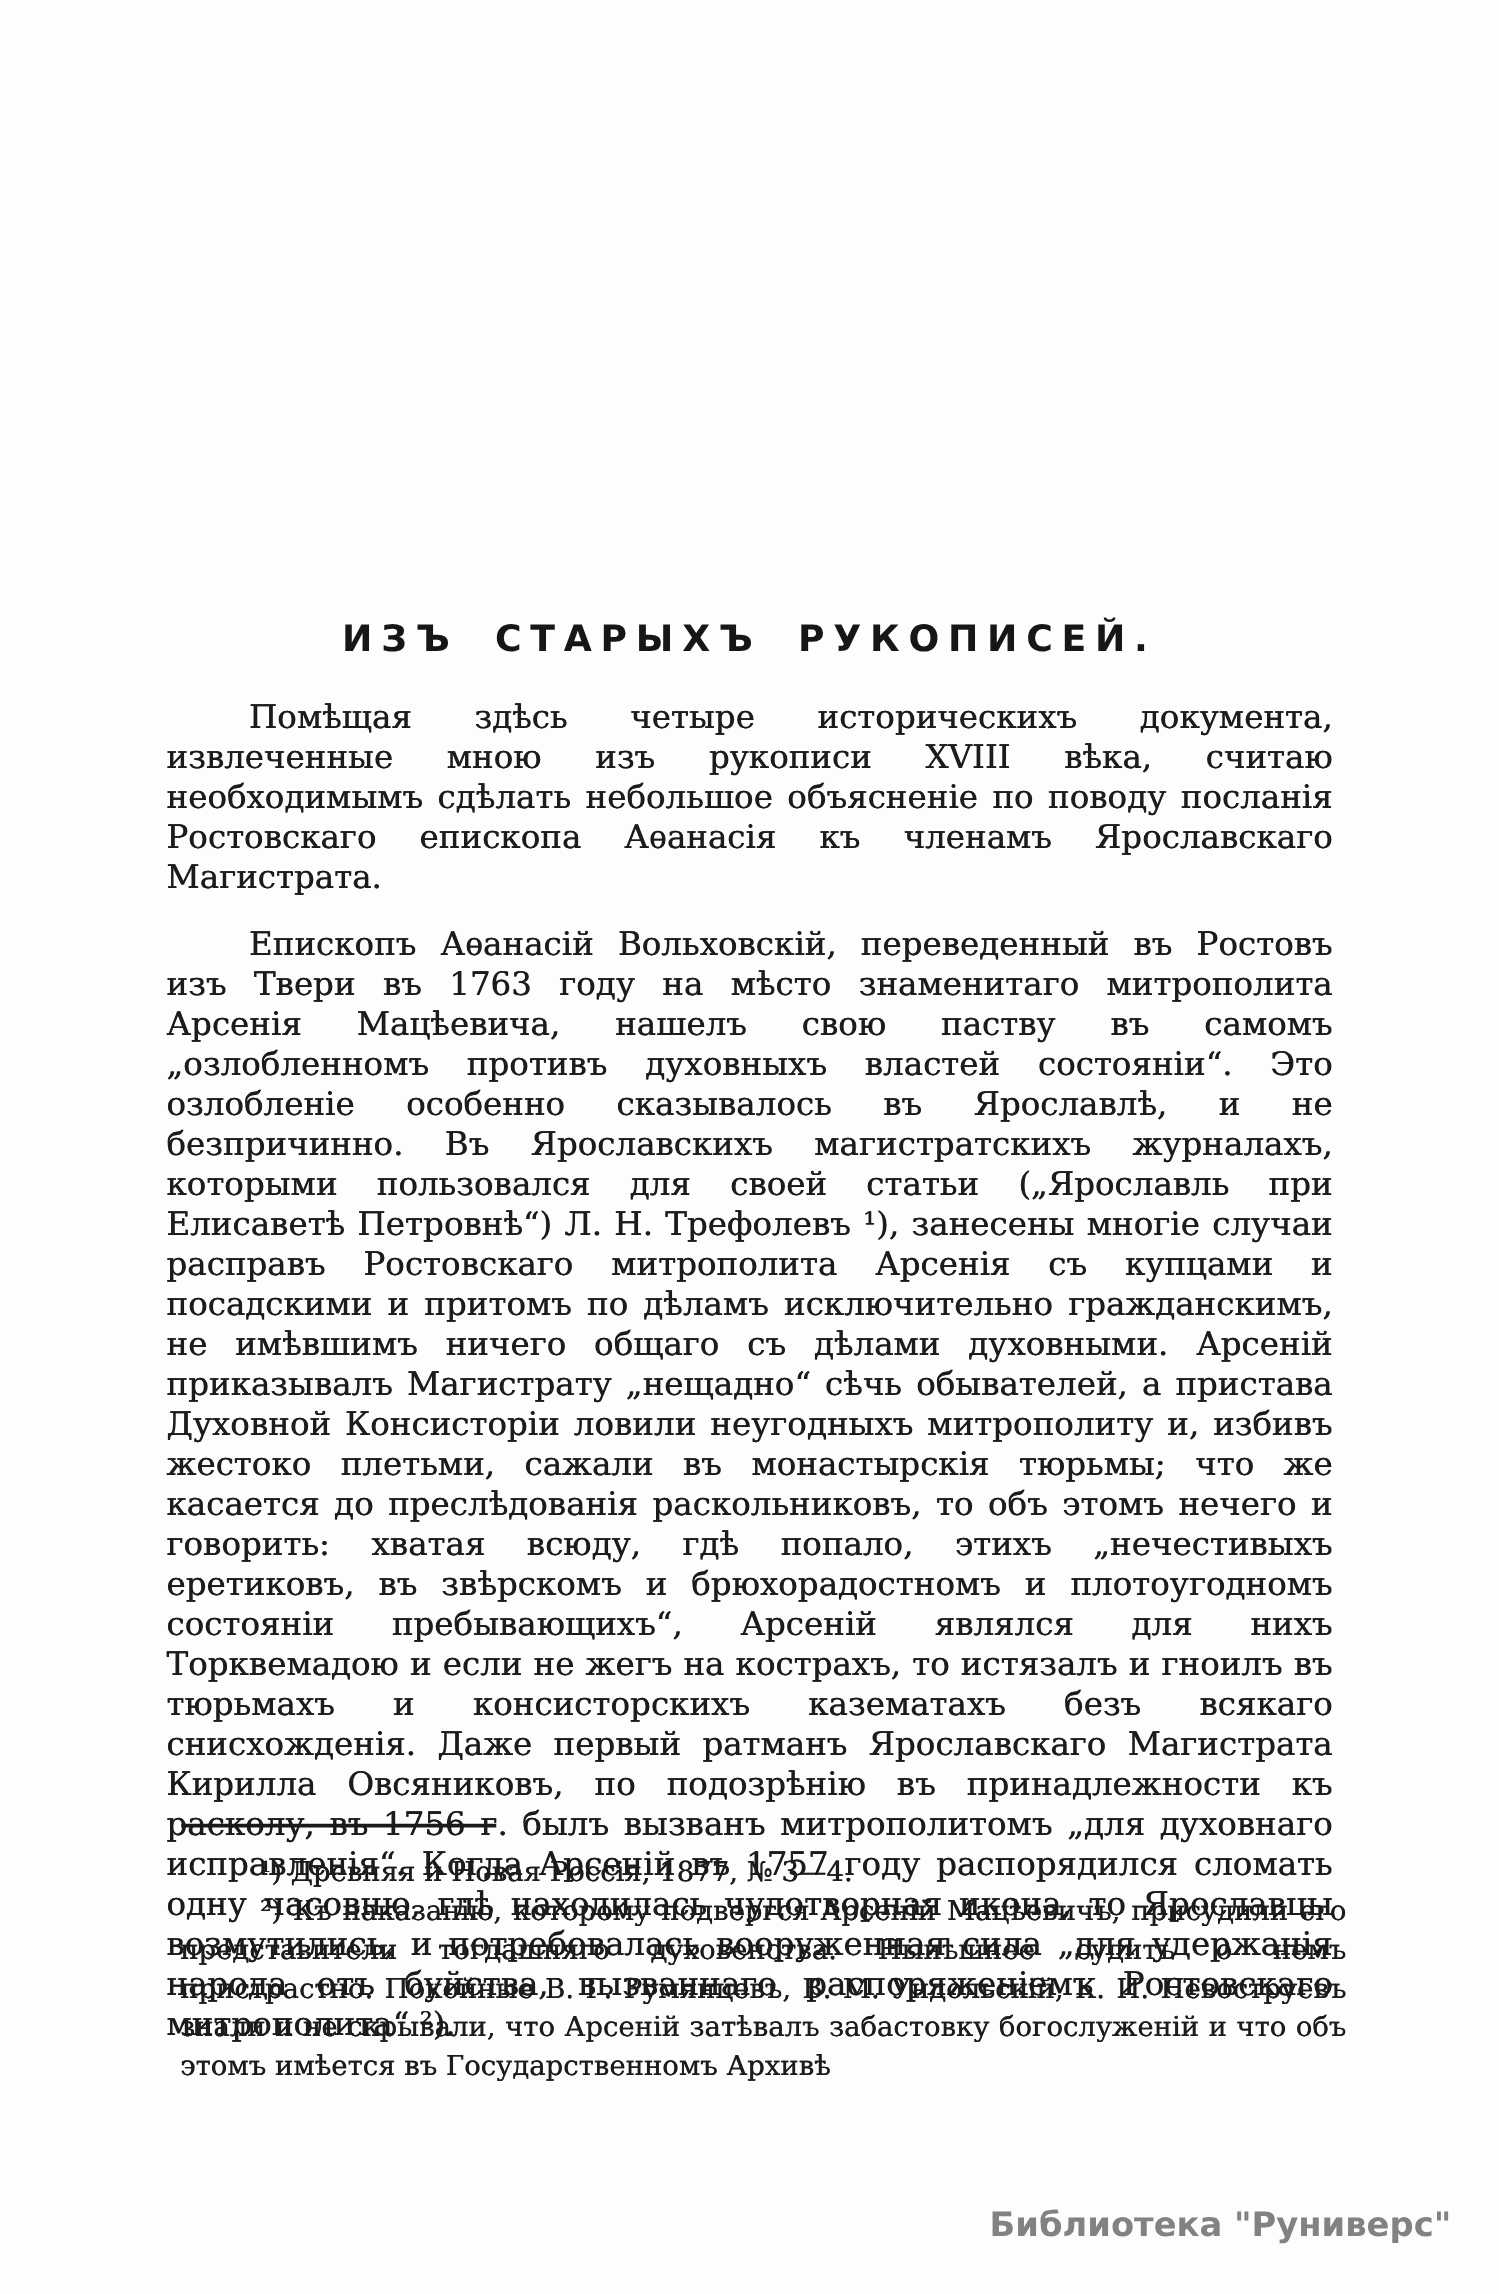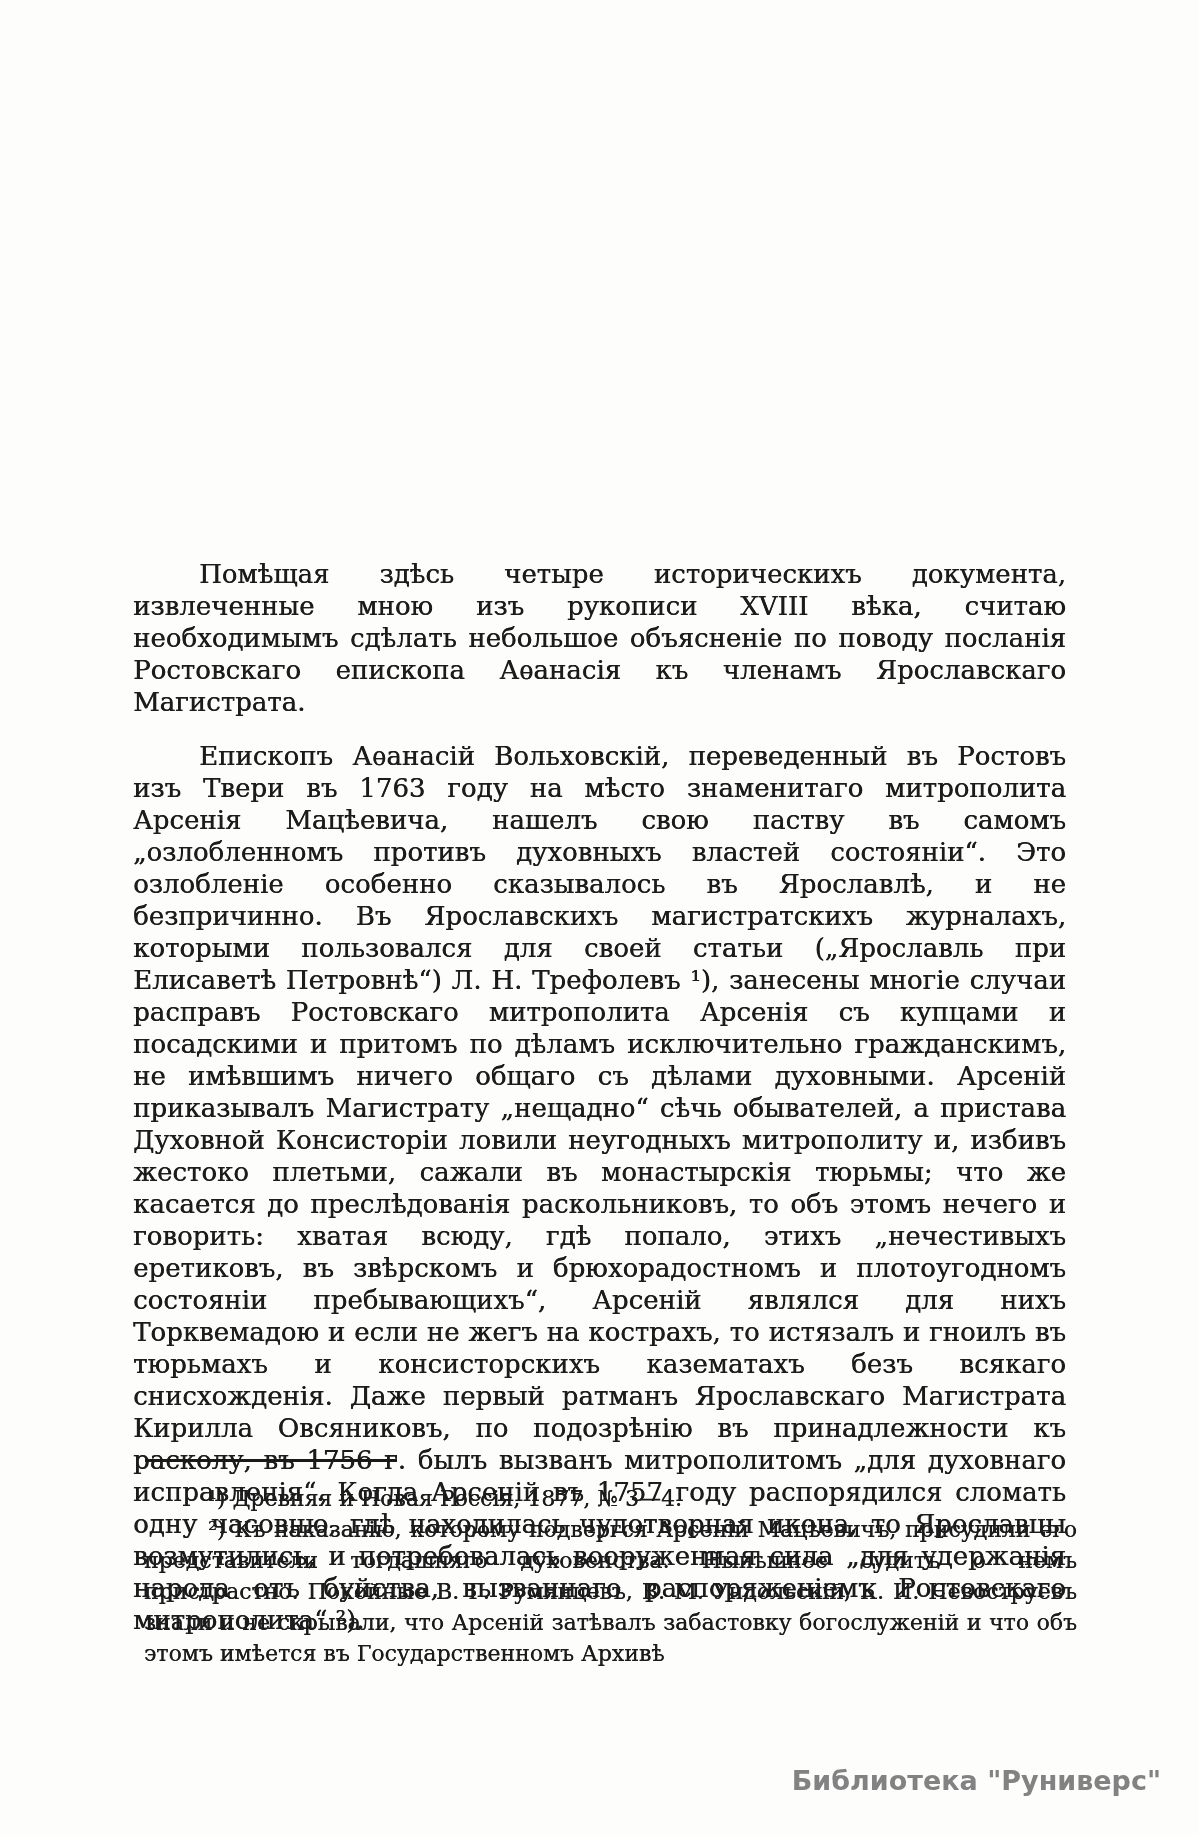--- a/index.html
+++ b/index.html
@@ -80,20 +80,21 @@
     font-weight: 700;
     color: #828282;
     white-space: nowrap;
   }
 </style>
 </head>
 <body>
 
 <div class="page">
 
+  <div class="page-title">ИЗЪ СТАРЫХЪ РУКОПИСЕЙ.</div>
 
   <div class="body-text">
     <p>Помѣщая здѣсь четыре историческихъ документа, извлеченные мною изъ рукописи XVIII вѣка, считаю необходимымъ сдѣлать небольшое объясненіе по поводу посланія Ростовскаго епископа Аѳанасія къ членамъ Ярославскаго Магистрата.</p>
     <p>Епископъ Аѳанасій Вольховскій, переведенный въ Ростовъ изъ Твери въ 1763 году на мѣсто знаменитаго митрополита Арсенія Мацѣевича, нашелъ свою паству въ самомъ „озлобленномъ противъ духовныхъ властей состояніи“. Это озлобленіе особенно сказывалось въ Ярославлѣ, и не безпричинно. Въ Ярославскихъ магистратскихъ журналахъ, которыми пользовался для своей статьи („Ярославль при Елисаветѣ Петровнѣ“) Л. Н. Трефолевъ ¹), занесены многіе случаи расправъ Ростовскаго митрополита Арсенія съ купцами и посадскими и притомъ по дѣламъ исключительно гражданскимъ, не имѣвшимъ ничего общаго съ дѣлами духовными. Арсеній приказывалъ Магистрату „нещадно“ сѣчь обывателей, а пристава Духовной Консисторіи ловили неугодныхъ митрополиту и, избивъ жестоко плетьми, сажали въ монастырскія тюрьмы; что же касается до преслѣдованія раскольниковъ, то объ этомъ нечего и говорить: хватая всюду, гдѣ попало, этихъ „нечестивыхъ еретиковъ, въ звѣрскомъ и брюхорадостномъ и плотоугодномъ состояніи пребывающихъ“, Арсеній являлся для нихъ Торквемадою и если не жегъ на кострахъ, то истязалъ и гноилъ въ тюрьмахъ и консисторскихъ казематахъ безъ всякаго снисхожденія. Даже первый ратманъ Ярославскаго Магистрата Кирилла Овсяниковъ, по подозрѣнію въ принадлежности къ расколу, въ 1756 г. былъ вызванъ митрополитомъ „для духовнаго исправленія“. Когда Арсеній въ 1757 году распорядился сломать одну часовню, гдѣ находилась чудотворная икона, то Ярославцы возмутились, и потребовалась вооруженная сила „для удержанія народа отъ буйства, вызваннаго распоряженіемъ Ростовскаго митрополита“ ²).</p>
   </div>
 
   <div class="footnote-rule"></div>
 
   <div class="footnotes">
     <p>¹) Древняя и Новая Россія, 1877, № 3—4.</p>

